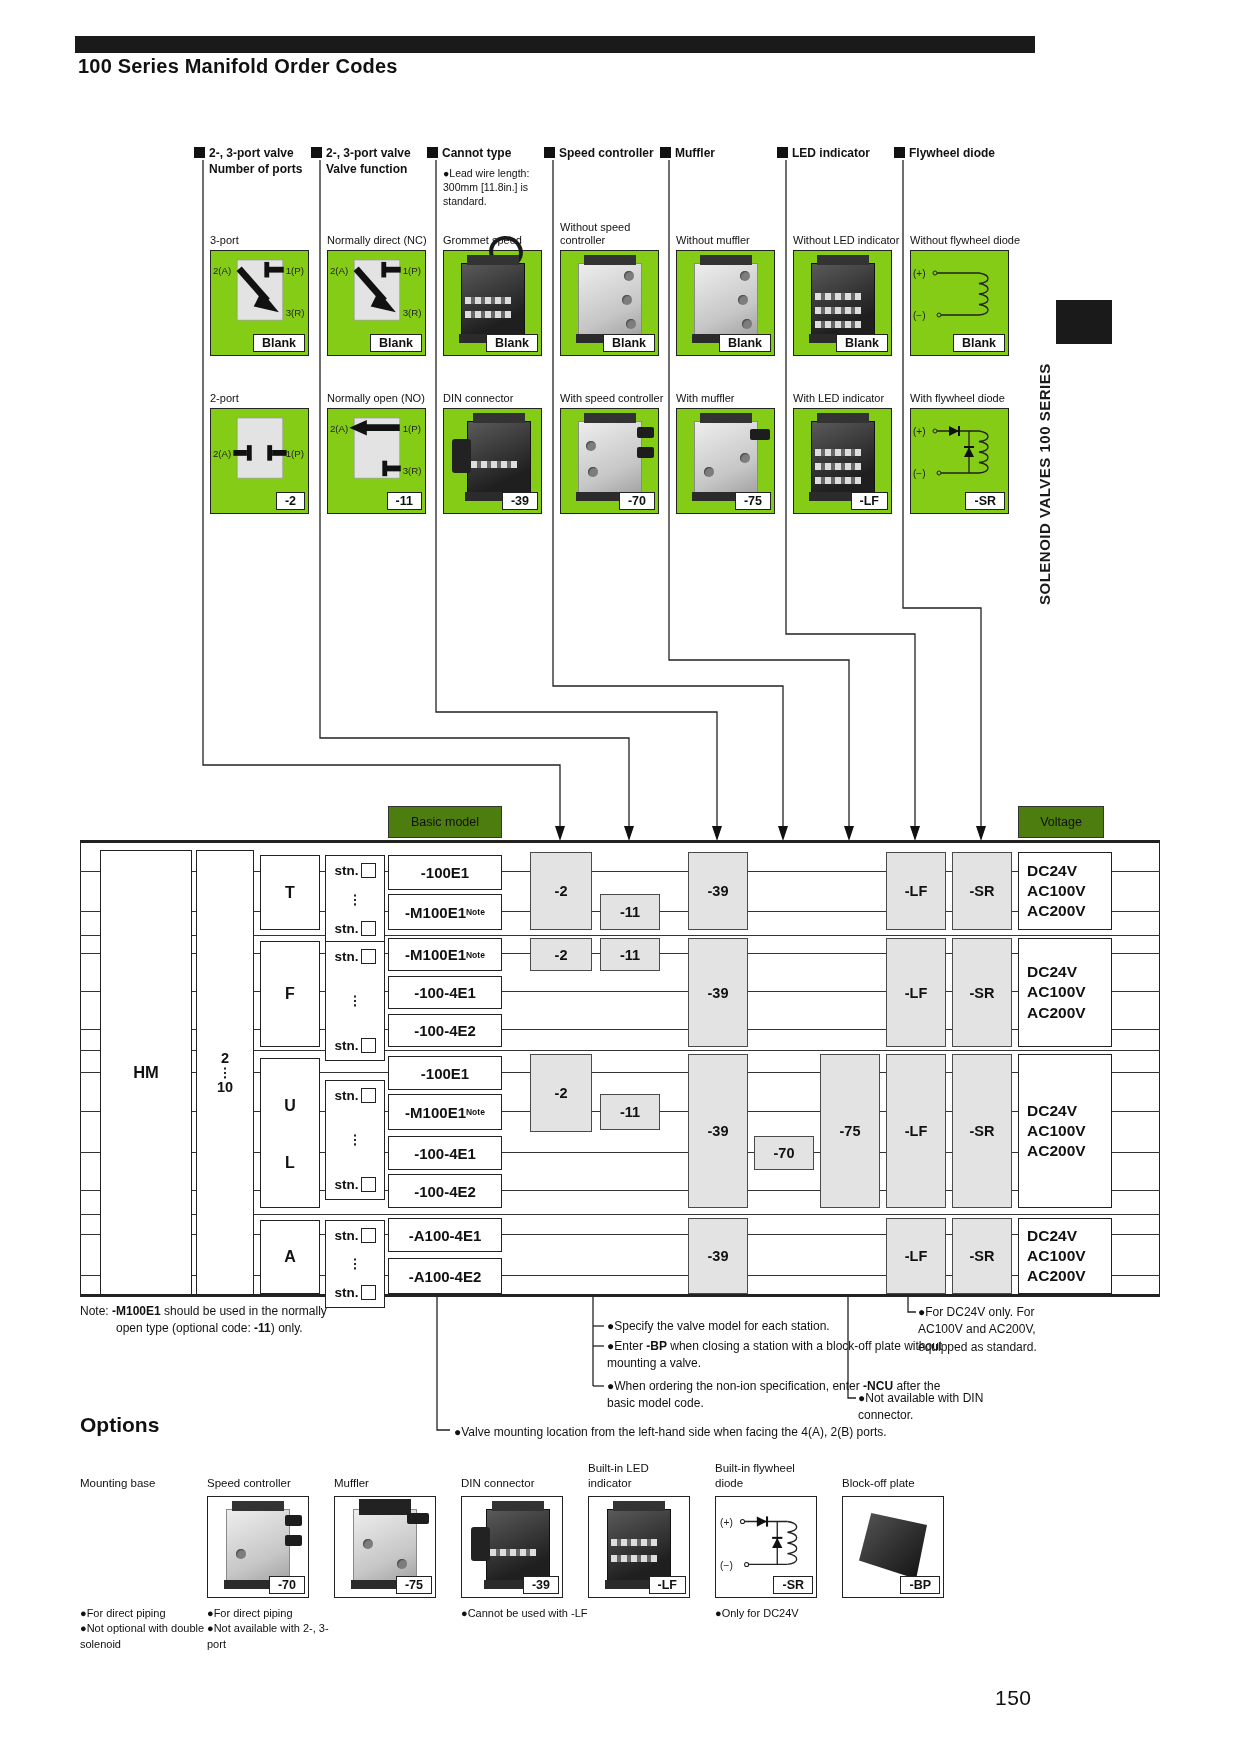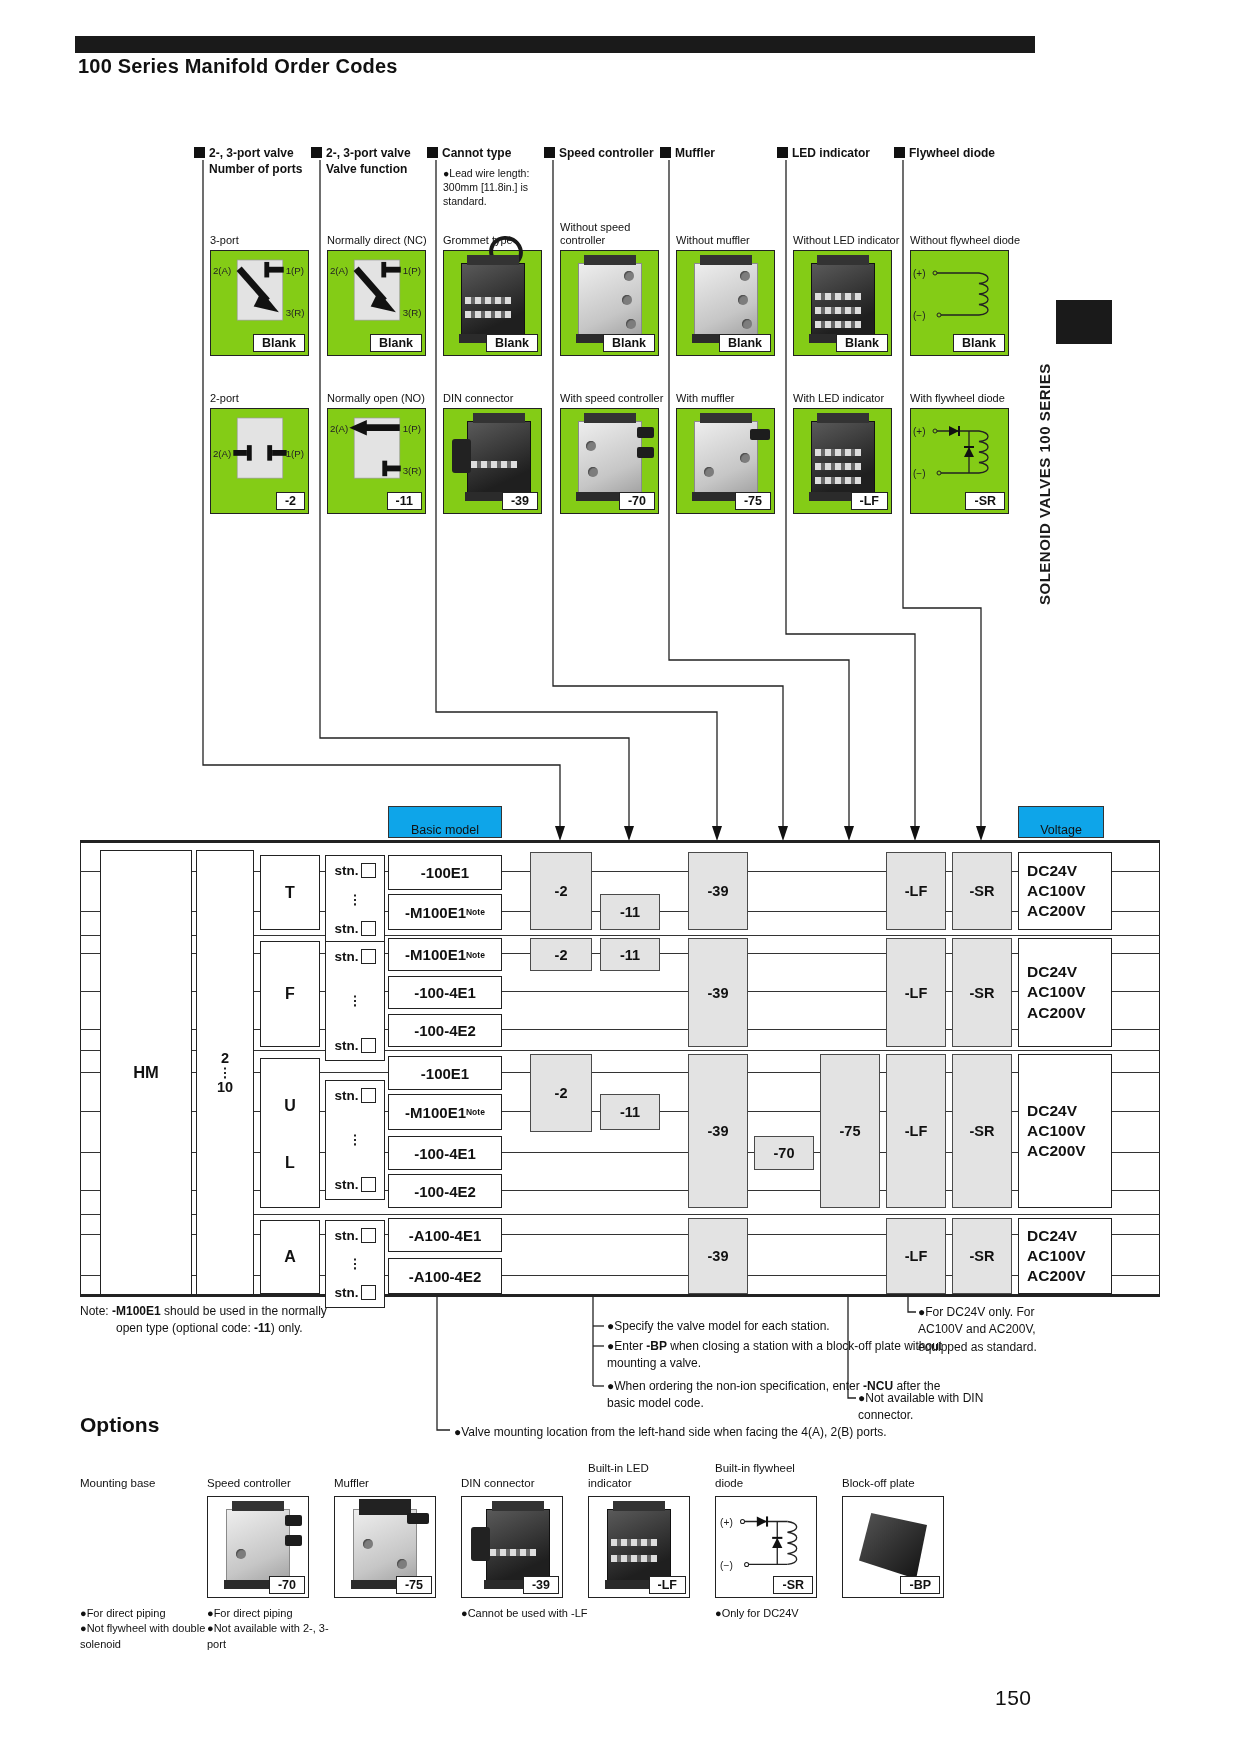--- a/index.html
+++ b/index.html
@@ -34,21 +34,21 @@
   .ph .knob{position:absolute;right:-12px;width:17px;height:11px;background:#1d1d1d;border-radius:2px;}
   .ph .loop{position:absolute;top:-27px;left:28px;width:26px;height:24px;border:4.5px solid #1a1a1a;border-radius:50%;transform:rotate(18deg);}
   .ph .dinplug{position:absolute;left:-15px;top:18px;width:19px;height:34px;background:#222;border-radius:3px;}
   .plate{width:68px;height:66px;margin:16px auto 0;background:linear-gradient(135deg,#555,#101010);
          clip-path:polygon(18% 0,100% 18%,84% 100%,0 72%);}
   
   .tbox{position:absolute;background:#fff;border:1.5px solid #222;display:flex;align-items:center;justify-content:center;
         font-weight:bold;z-index:2;font-size:15px;}
   .gbox{position:absolute;background:#e3e3e3;border:1px solid #4a4a4a;display:flex;align-items:center;justify-content:center;
         font-weight:bold;z-index:2;font-size:14.5px;}
-  .lblbox{position:absolute;background:#0ea5e9;border:1px solid #333;display:flex;align-items:flex-end;justify-content:center;
+  .lblbox{position:absolute;background:#4d7c0f;border:1px solid #333;display:flex;align-items:center;justify-content:center;
           font-size:12.5px;z-index:2;}
   .spine{position:absolute;left:80px;width:1080px;height:1px;background:#333;z-index:1;}
   .hline{position:absolute;background:#222;z-index:1;}
   .vline{position:absolute;background:#222;z-index:1;}
   .stnbox{flex-direction:column;justify-content:space-between;padding:7px 0;font-size:13.5px;}
   .stnrow{display:flex;align-items:center;}
   .cb{display:inline-block;width:13px;height:13px;border:1.3px solid #222;margin-left:2px;background:#fff;}
   .vdots{font-size:13px;line-height:.7;}
   .voltbox{flex-direction:column;align-items:flex-start;justify-content:center;padding-left:8px;font-size:15.5px;line-height:1.3;}
   sup.noteSup{font-size:8.5px;font-weight:bold;vertical-align:6px;}
@@ -104,21 +104,21 @@
   <div class="selhead" style="left:311px"><span class="sq"></span><span>2-, 3-port valve</span><br><span class="ind">Valve function</span></div>
   <div class="selhead" style="left:427px"><span class="sq"></span><span>Cannot type</span></div>
   <div class="selhead" style="left:544px"><span class="sq"></span><span>Speed controller</span></div>
   <div class="selhead" style="left:660px"><span class="sq"></span><span>Muffler</span></div>
   <div class="selhead" style="left:777px"><span class="sq"></span><span>LED indicator</span></div>
   <div class="selhead" style="left:894px"><span class="sq"></span><span>Flywheel diode</span></div>
   <div class="selnote" style="left:443px;top:166px">●Lead wire length: 300mm [11.8in.] is standard.</div>
 
   <div class="sellabel" style="left:210px;top:212px">3-port</div>
   <div class="sellabel" style="left:327px;top:212px">Normally direct (NC)</div>
-  <div class="sellabel" style="left:443px;top:212px">Grommet type</div>
+  <div class="sellabel" style="left:443px;top:212px">Grommet speed</div>
   <div class="sellabel" style="left:560px;top:212px">Without speed controller</div>
   <div class="sellabel" style="left:676px;top:212px">Without muffler</div>
   <div class="sellabel" style="left:793px;top:212px">Without LED indicator</div>
   <div class="sellabel" style="left:910px;top:212px">Without flywheel diode</div>
 
   <div class="selbox" style="left:210px;top:250px">
     <svg class="schem" width="97" height="78" viewBox="0 0 100 78">
       <rect x="27" y="6" width="47" height="62" fill="#e3e3e3" stroke="#999" stroke-width=".7"></rect>
       <text x="2" y="20">2(A)</text>
         <text x="77" y="20">1(P)</text>
@@ -588,21 +588,21 @@
     </svg>
     <span class="codechip">-SR</span>
   </div>
   <div class="optbox" style="left:842px">
     <div class="plate"></div>
     <span class="codechip">-BP</span>
   </div>
 
   <div class="fn" style="left:80px">
     <div>●For direct piping</div>
-      <div>●Not flywheel with double solenoid</div>
+      <div>●Not optional with double solenoid</div>
   </div>
   <div class="fn" style="left:207px">
     <div>●For direct piping</div>
       <div>●Not available with 2-, 3-port</div>
   </div>
   <div class="fn" style="left:461px">
     <div>●Cannot be used with -LF</div>
   </div>
   <div class="fn" style="left:715px">
     <div>●Only for DC24V</div>

